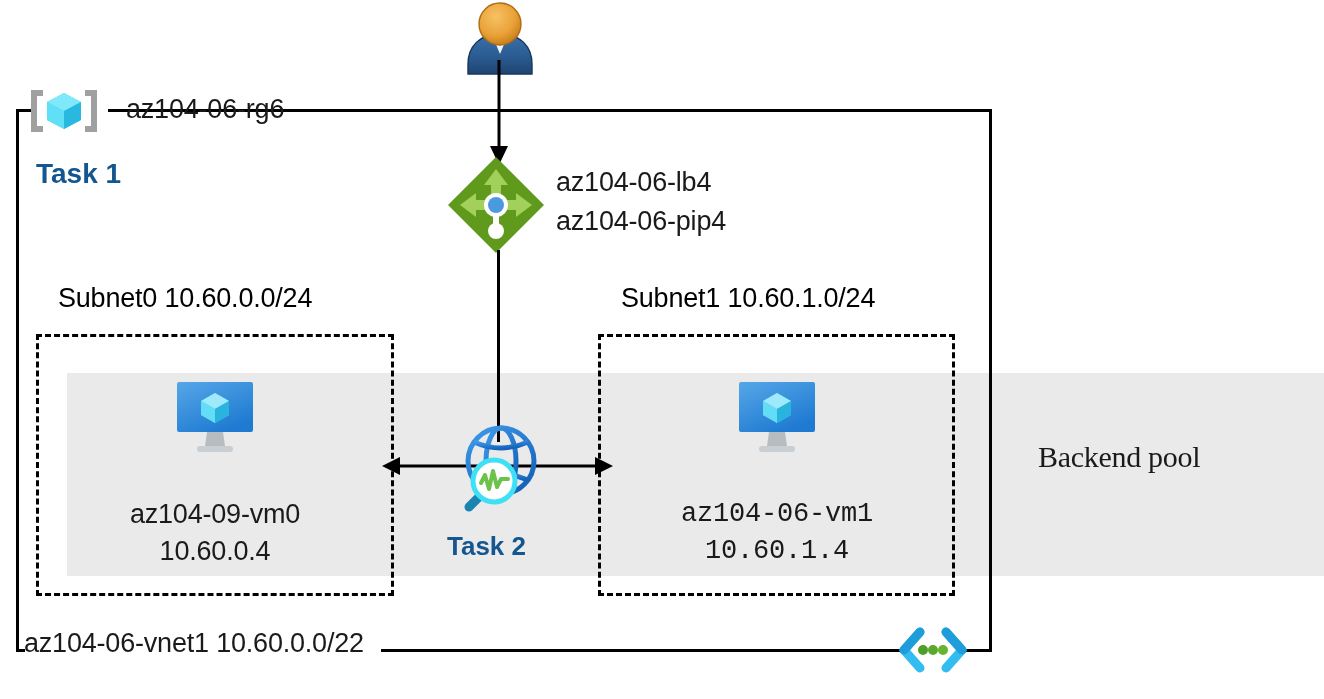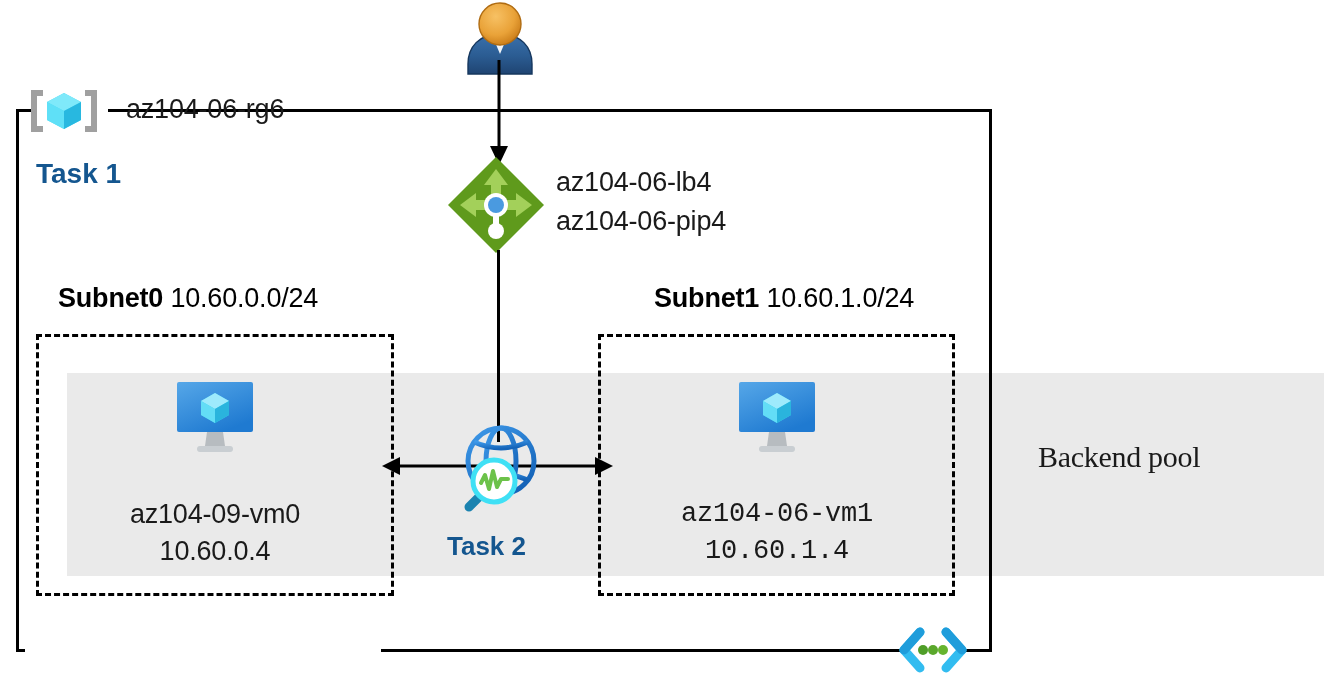--- a/index.html
+++ b/index.html
@@ -139,23 +139,23 @@
     letter-spacing: -0.2px;
   }
 
   
   .subnet-title {
     font-size: 27px;
     color: #000000;
     white-space: nowrap;
     letter-spacing: -0.2px;
   }
-  .subnet-title b { font-weight: bold; }
+  .subnet-title b { font-weight: normal; }
   #subnet0-title { left: 58px; top: 283px; }
-  #subnet1-title { left: 654px; top: 283px; }
+  #subnet1-title { left: 621px; top: 283px; }
 
   .subnet-box {
     border: 3px dashed #000000;
     box-sizing: border-box;
   }
   #subnet0-box { left: 36px; top: 334px; width: 358px; height: 262px; }
   #subnet1-box { left: 598px; top: 334px; width: 357px; height: 262px; }
 
   
   .vm-icon { width: 84px; height: 76px; }
@@ -360,20 +360,21 @@
 
       <line x1="18" y1="86" x2="36" y2="68" stroke="#1b83b0" stroke-width="9" stroke-linecap="round"></line>
 
       <circle cx="43" cy="60" r="21" fill="#ffffff" stroke="#3fe0f5" stroke-width="5"></circle>
 
       <polyline points="30,62 34,54 38,68 42,50 46,66 50,58 57,58" fill="none" stroke="#6cc24a" stroke-width="4" stroke-linecap="round" stroke-linejoin="round"></polyline>
     </svg>
   </div>
   <div class="abs" id="task2-label">Task 2</div>
 
+  <div class="abs" id="vnet-label">az104-06-vnet1 10.60.0.0/22</div>
   <div class="abs" id="vnet-icon">
     <svg width="70" height="52" viewBox="0 0 70 52">
 
       <path d="M22 8 L6 26 L22 44" fill="none" stroke="#32bcf0" stroke-width="9" stroke-linecap="round" stroke-linejoin="round"></path>
       <path d="M22 8 L6 26" fill="none" stroke="#1f9ddb" stroke-width="9" stroke-linecap="round" stroke-linejoin="round"></path>
 
       <path d="M48 8 L64 26 L48 44" fill="none" stroke="#32bcf0" stroke-width="9" stroke-linecap="round" stroke-linejoin="round"></path>
       <path d="M48 8 L64 26" fill="none" stroke="#1f9ddb" stroke-width="9" stroke-linecap="round" stroke-linejoin="round"></path>
 
       <circle cx="25" cy="26" r="5" fill="#4f9e28"></circle>

